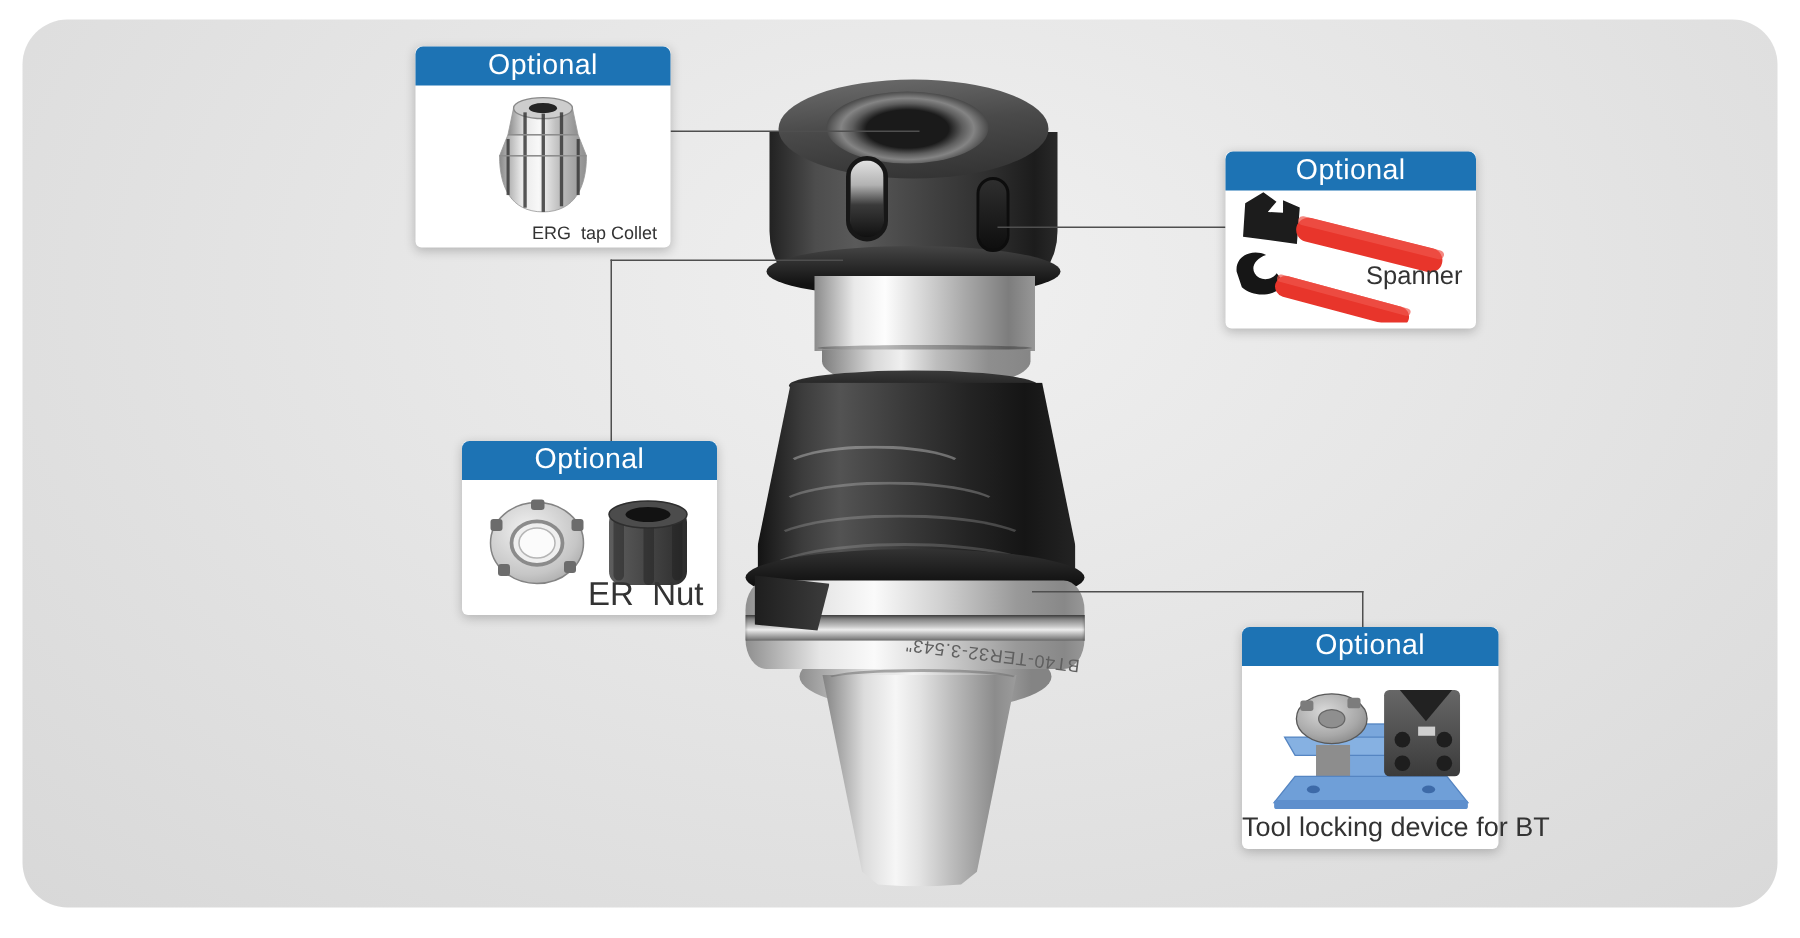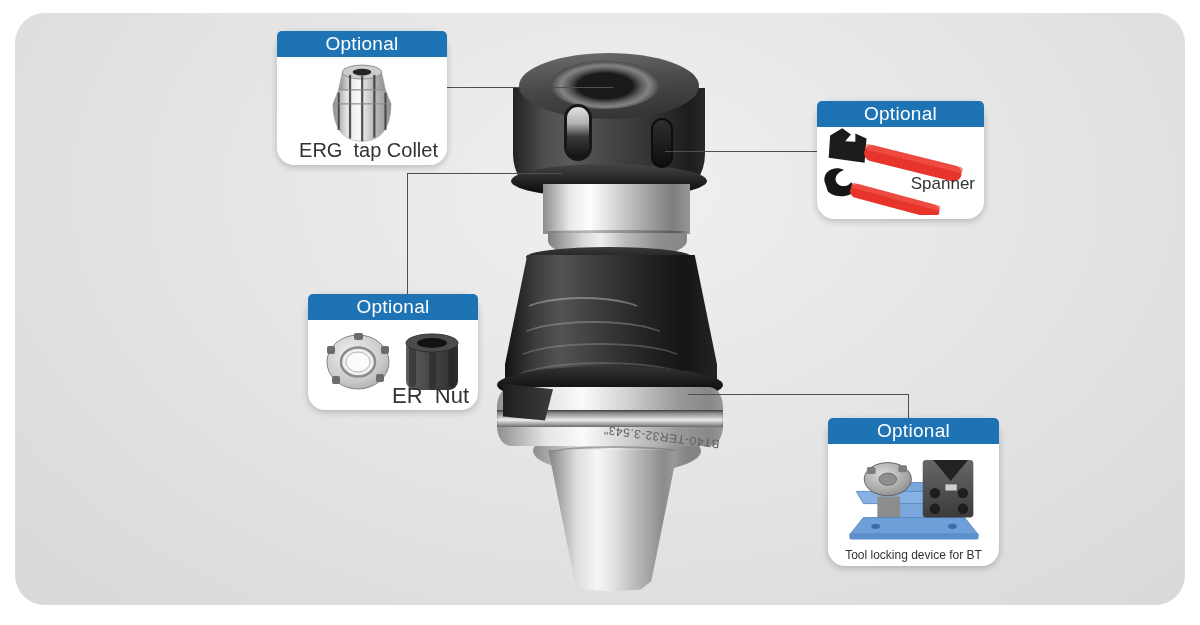--- a/index.html
+++ b/index.html
@@ -5,21 +5,21 @@
   html,body{margin:0;padding:0;background:#ffffff;}
   .stage{position:relative;width:1200px;height:625px;overflow:hidden;
          font-family:"Liberation Sans",sans-serif;}
   .panel{position:absolute;left:15px;top:13px;width:1170px;height:592px;border-radius:30px;
          background:radial-gradient(ellipse at 52% 30%, #f0f0f0 0%, #e6e6e6 42%, #d8d8d8 100%);}
 
   
   .line{position:absolute;background:#4f4f4f;}
 
   
-  .callout{position:absolute;background:#ffffff;border-radius:17px;
+  .callout{position:absolute;background:#ffffff;border-radius:4px;
            box-shadow:0 2px 7px rgba(0,0,0,.22);}
   .callout-header{height:26px;border-radius:5px 5px 0 0;background:#1d73b4;color:#fff;
                   font-size:19px;line-height:26px;text-align:center;letter-spacing:.3px;}
   .callout-body{position:relative;width:100%;}
   .caption{position:absolute;color:#333;white-space:pre;}
   .cap-br{right:9px;bottom:5px;}
   .cap-center{left:0;right:0;bottom:6px;text-align:center;}
 
   
   .part{position:absolute;}
@@ -132,21 +132,21 @@
         <g fill="#3a3a3a" opacity=".85">
           <rect x="41" y="17" width="2.4" height="68"></rect>
             <rect x="54" y="18" width="2.4" height="70"></rect>
           <rect x="67" y="17" width="2.4" height="67"></rect>
             <rect x="29" y="36" width="2.2" height="40"></rect>
           <rect x="79" y="36" width="2.2" height="40"></rect>
         </g>
         <line x1="30" y1="33" x2="80" y2="33" stroke="#8d8d8d" stroke-width="1"></line>
         <line x1="24" y1="48" x2="86" y2="48" stroke="#8d8d8d" stroke-width="1"></line>
       </svg>
-      <div class="caption cap-br" style="font-size:20px;">ERG  tap Collet</div>
+      <div class="caption cap-br" style="font-size:12px;">ERG  tap Collet</div>
     </div>
   </div>
 
   <div class="callout" style="left:817px;top:101px;width:167px;height:118px;">
     <div class="callout-header">Optional</div>
     <div class="callout-body" style="height:72px;">
       <svg width="160" height="88" viewBox="0 0 160 88" style="margin:0 auto;">
         <g transform="rotate(14 30 24)">
           <polygon points="6,14 16,4 26,8 22,16 32,14 30,6 42,8 46,32 10,36" fill="#1c1c1c"></polygon>
           <rect x="43" y="13" width="100" height="16" rx="8" fill="#e8352b"></rect>
@@ -232,16 +232,16 @@
         <circle cx="104" cy="54" r="6" fill="#1e1e1e"></circle>
           <circle cx="136" cy="54" r="6" fill="#1e1e1e"></circle>
         <circle cx="104" cy="72" r="6" fill="#1e1e1e"></circle>
           <circle cx="136" cy="72" r="6" fill="#1e1e1e"></circle>
         <rect x="116" y="44" width="13" height="7" fill="#cfcfcf"></rect>
         <ellipse cx="50" cy="38" rx="27" ry="19" fill="url(#disc)" stroke="#585858"></ellipse>
         <ellipse cx="50" cy="38" rx="10" ry="7" fill="#8f8f8f" stroke="#666"></ellipse>
         <rect x="26" y="24" width="10" height="8" rx="2" fill="#7c7c7c"></rect>
         <rect x="62" y="22" width="10" height="8" rx="2" fill="#7c7c7c"></rect>
       </svg>
-      <div class="caption cap-center" style="font-size:12px;">Tool locking device for BT</div>
+      <div class="caption cap-center" style="font-size:18px;">Tool locking device for BT</div>
     </div>
   </div>
 </div>
 
 </body></html>

